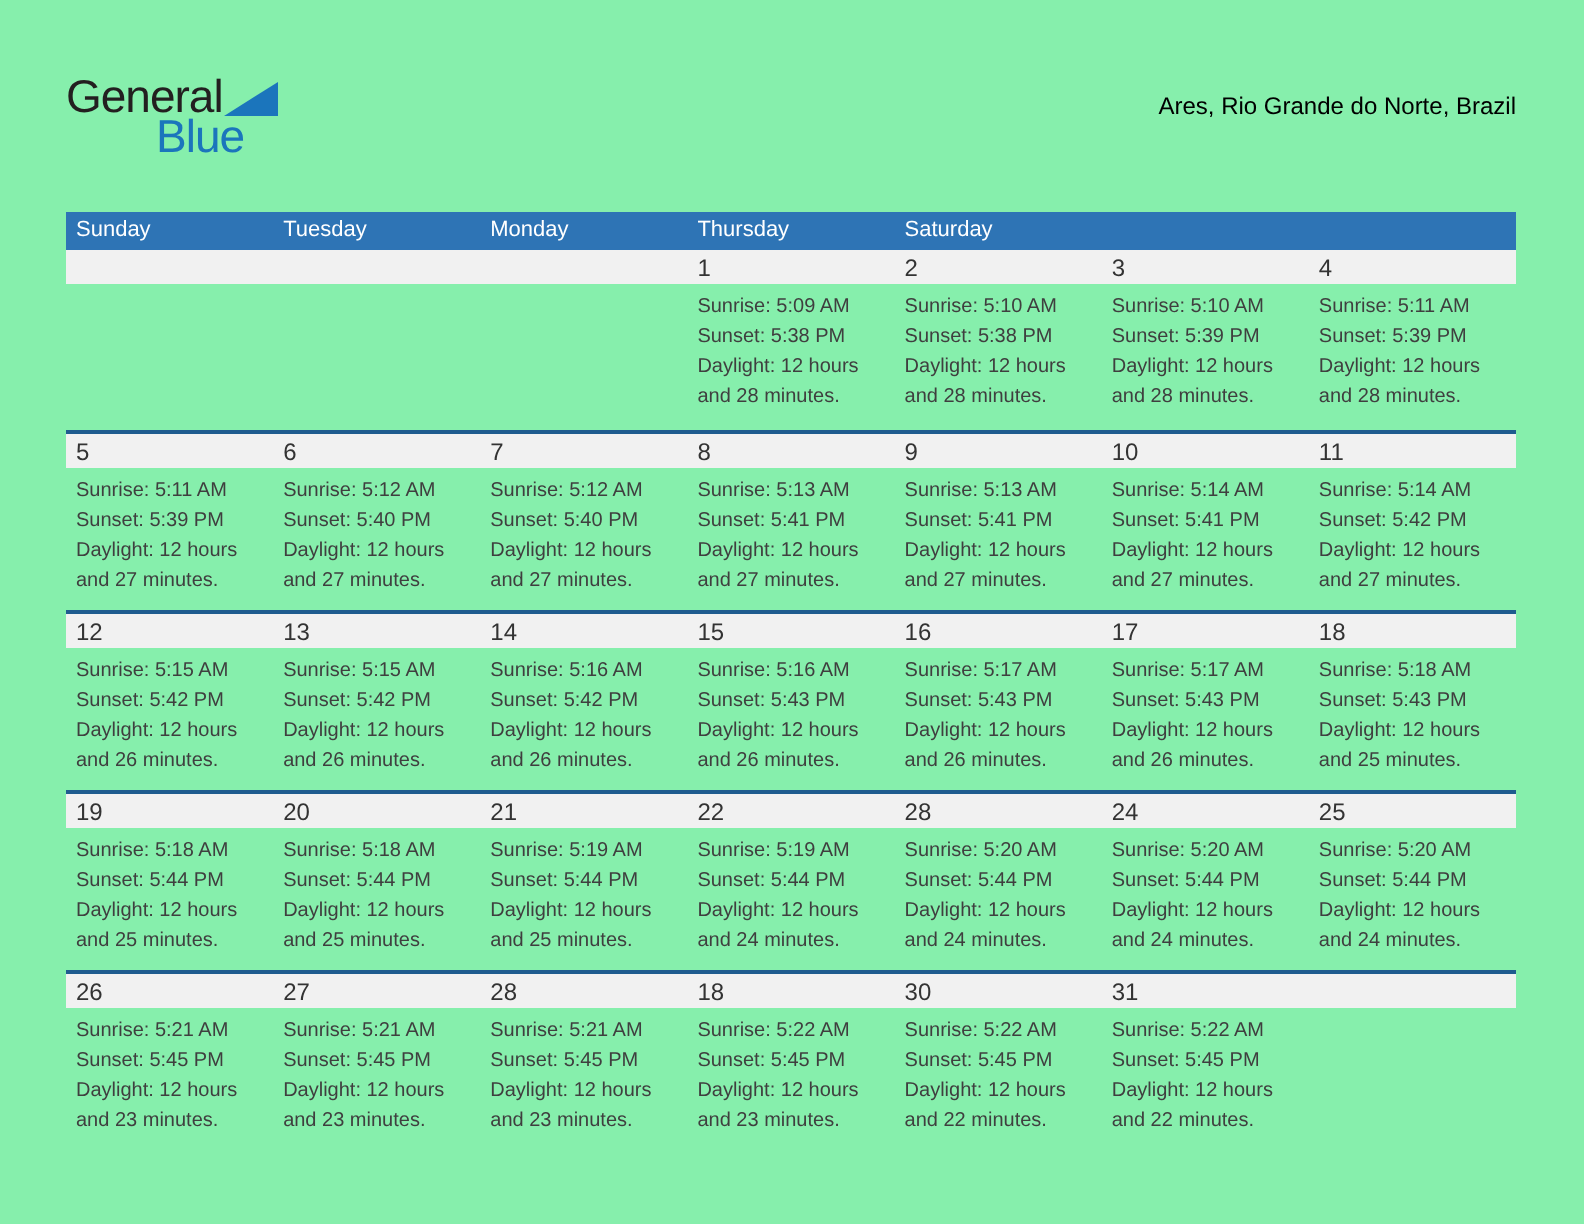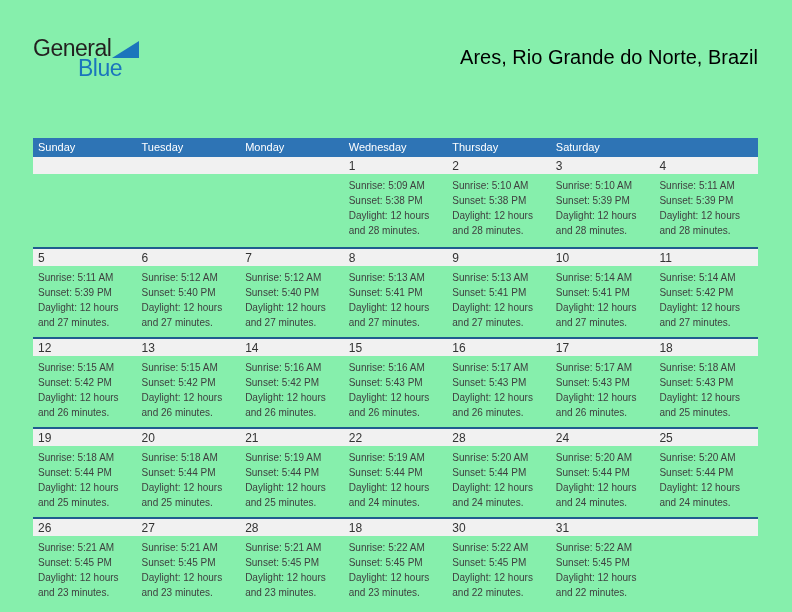--- a/index.html
+++ b/index.html
@@ -13,26 +13,26 @@
   }
   
   .logo { position:absolute; left:33px; top:37px; line-height:1; }
   .logo-line1 { display:flex; align-items:flex-end; }
   .logo-word1 { font-size:23px; color:#231f20; letter-spacing:-0.5px; }
   .logo-tri { width:27px; height:17px; margin-left:1px; margin-bottom:2px; }
   .logo-word2 { font-size:23px; color:#1b75bc; letter-spacing:-0.5px; margin-left:45px; margin-top:-3px; }
   
   .title-block { position:absolute; right:34px; top:39px; text-align:right; }
   .cal-title { font-size:27px; color:#1a1a1a; font-weight:400; }
-  .cal-subtitle { font-size:20px; color:#000; font-weight:400; margin-top:7px; }
+  .cal-subtitle { font-size:12px; color:#000; font-weight:400; margin-top:7px; }
   
   .calendar { position:absolute; left:33px; top:106px; width:725px; }
   .weekday-row {
     display:grid; grid-template-columns:repeat(7,1fr);
-    background:var(--header-bg,#2e74b5); height:19px;margin-top:32px;
+    background:var(--header-bg,#2e74b5); height:19px;
   }
   .weekday { color:#fff; font-size:11px; line-height:19px; padding-left:5px;
              white-space:nowrap; overflow:hidden; }
   .week { display:grid; grid-template-columns:repeat(7,1fr); height:90px; }
   .week + .week { border-top:2px solid var(--row-border,#1f5c8f); }
   .band {
     background:var(--band-bg,#f1f1f1); height:17px;
     font-size:12px; color:#333; padding:2px 0 0 5px; line-height:14px;
   }
   .details {
@@ -58,21 +58,20 @@
 
   <div class="title-block">
     <div class="cal-subtitle">Ares, Rio Grande do Norte, Brazil</div>
   </div>
 
   <div class="calendar">
     <div class="weekday-row">
         <div class="weekday">Sunday</div>
         <div class="weekday">Tuesday</div>
         <div class="weekday">Monday</div>
-        <div class="weekday">Wednesday</div>
         <div class="weekday">Thursday</div>
         <div class="weekday">Saturday</div>
       </div>
     <div>
         <div class="week">
           <div class="cell">
             <div class="band"></div>
           </div>
           <div class="cell">
             <div class="band"></div>

